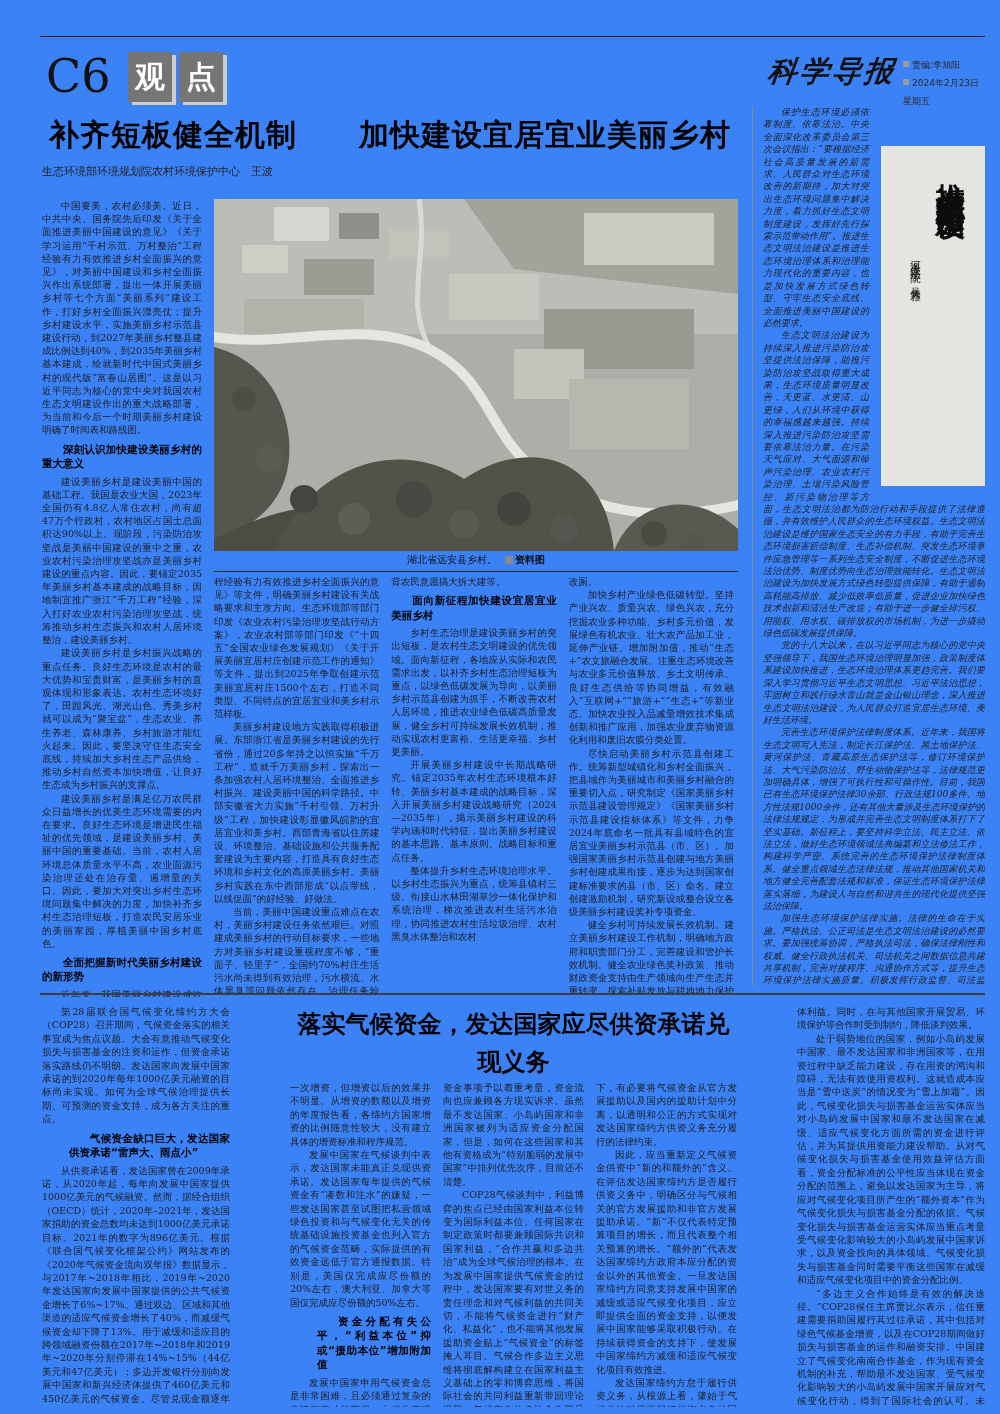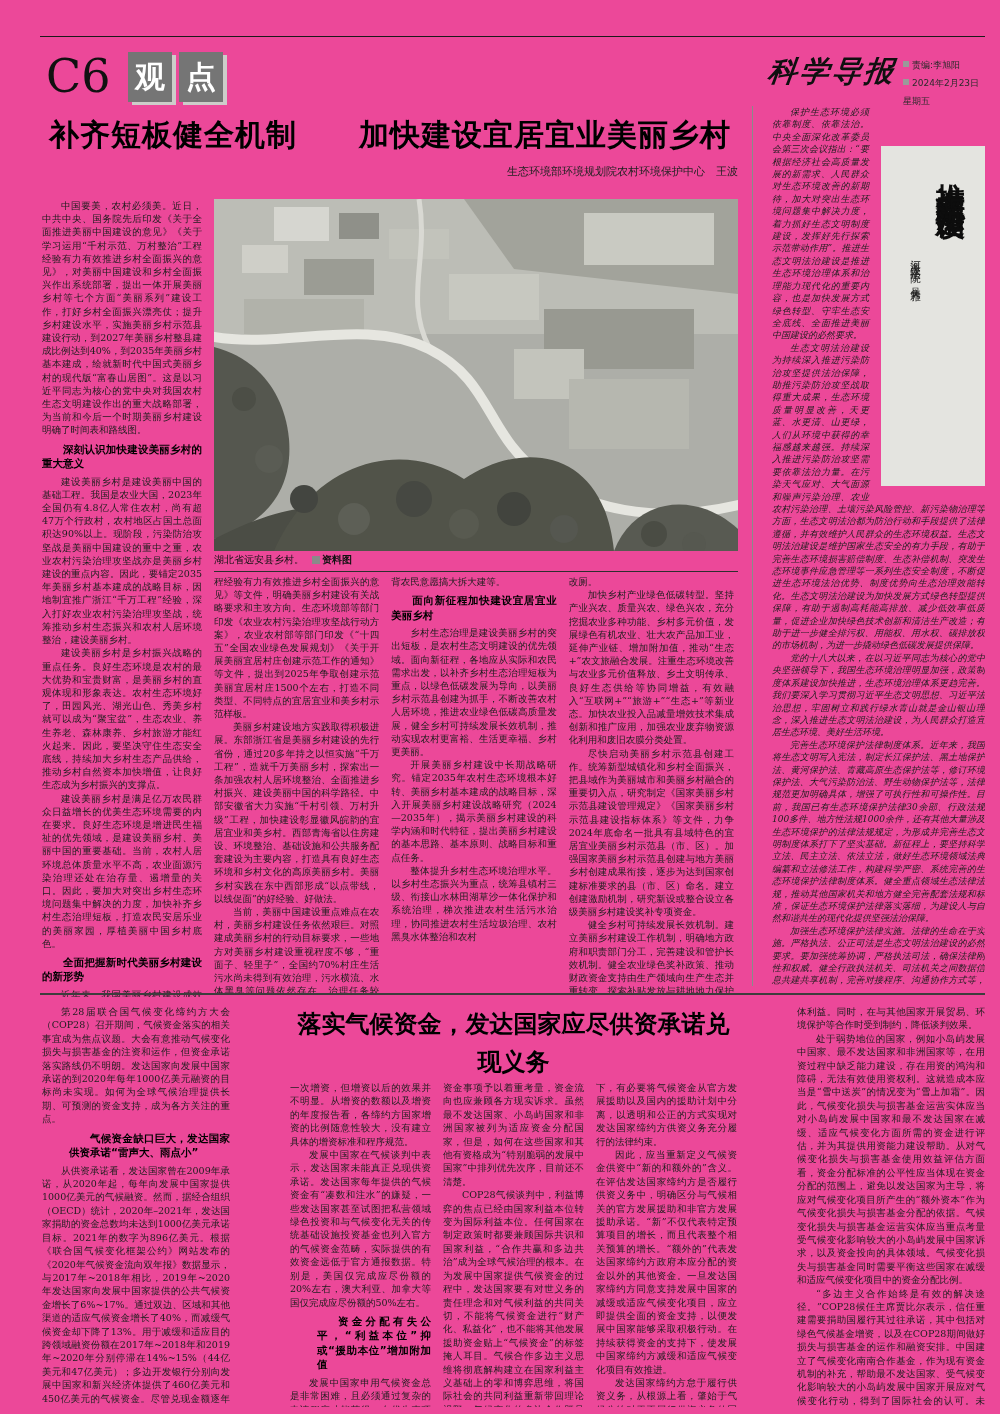--- a/index.html
+++ b/index.html
@@ -1,51 +1,51 @@
 <!DOCTYPE html>
 <html><head>
 <meta charset="utf-8">
 <style>
   html,body{margin:0;padding:0;background:#e9e9e6;}
-  .page{position:relative;width:1000px;height:1414px;background:#ec4899;color:#1d1d1d;
+  .page{position:relative;width:1000px;height:1414px;background:#3b82f6;color:#1d1d1d;
         font-family:"DejaVu Serif",serif;overflow:hidden;}
   
   .top-rule{position:absolute;left:40px;top:36px;width:945px;border-top:1.5px solid #1a1a1a;}
   .pageno{position:absolute;left:46px;top:48px;font-family:"DejaVu Serif",serif;font-size:46px;line-height:56px;color:#111;}
   .badges{position:absolute;left:128px;top:52px;display:flex;gap:7px;}
   .badge{width:44px;height:50px;background:#757575;color:#fff;display:flex;align-items:center;justify-content:center;
          font-family:"DejaVu Sans",sans-serif;font-size:30px;font-weight:bold;box-shadow:4px 3px 0 #cdcdca;}
   .masthead{position:absolute;left:768px;top:52px;font-family:"DejaVu Serif",serif;font-style:italic;font-weight:bold;
             font-size:29px;letter-spacing:3px;transform:skewX(-7deg);color:#101010;}
   .pubinfo{position:absolute;left:903px;top:56px;width:92px;font-family:"DejaVu Sans",sans-serif;font-size:9px;line-height:18px;color:#2a2a2a;}
   .sq{display:inline-block;width:6px;height:6px;background:#9a9a9a;margin-right:3px;vertical-align:1px;}
   
   .headline{position:absolute;left:42px;top:114px;width:696px;text-align:center;
             font-family:"DejaVu Sans",sans-serif;font-weight:bold;font-size:30px;line-height:42px;letter-spacing:1px;color:#000;}
-  .byline{position:absolute;left:42px;top:164px;width:696px;text-align:right;
+  .byline{position:absolute;left:42px;top:164px;width:696px;text-align:left;
           font-family:"DejaVu Sans",sans-serif;font-size:11px;color:#222;}
   .main-body{position:absolute;left:42px;top:199px;width:696px;height:798px;display:flex;}
   .mcol{width:160px;height:798px;overflow:hidden;margin-right:12px;}
   .main-right{flex:1;display:flex;flex-direction:column;}
   .photo{width:524px;height:352px;background:#b0b1ab;}
   .photo svg{display:block;width:100%;height:100%;}
-  .caption{height:20px;line-height:18px;text-align:left;font-size:10px;color:#111;
+  .caption{height:20px;line-height:18px;text-align:center;font-size:10px;color:#111;
            border-bottom:1px solid #2e2e2e;margin-bottom:3px;}
   .caption .credit{font-weight:bold;}
   .sq2{display:inline-block;width:8px;height:8px;background:#8a8a8a;margin:0 2px 0 8px;vertical-align:-1px;}
   .cols3{height:420px;overflow:hidden;display:flex;}
   .c3{flex:1;overflow:hidden;margin-right:12px;}
   .c3:last-child{margin-right:4px;}
   .para{font-size:9.5px;line-height:13.2px;text-align:justify;text-indent:2em;margin:0;}
   .para.noind{text-indent:0;}
   .subhead{font-family:"DejaVu Sans",sans-serif;font-weight:bold;font-size:10.5px;line-height:14.5px;
            text-indent:2em;margin:5px 0 4px;text-align:justify;color:#000;}
   
   .sidebar{position:absolute;left:752px;top:106px;width:233px;height:880px;border-left:1px solid #8a8a8a;
-           padding-left:19px;box-sizing:border-box;overflow:hidden;}
+           padding-left:10px;box-sizing:border-box;overflow:hidden;}
   .sb-box{float:right;width:104px;height:340px;margin:40px 0 14px 12px;background:#e4e4e0;position:relative;}
   .sb-title{position:absolute;top:14px;right:14px;writing-mode:vertical-rl;
             font-family:"DejaVu Sans",sans-serif;font-weight:bold;font-size:29px;letter-spacing:3px;color:#0d0d0d;}
   .sb-author{position:absolute;top:106px;right:62px;writing-mode:vertical-rl;
              font-size:10.5px;letter-spacing:2px;color:#222;}
   .sidebar .para{font-style:italic;font-size:9px;line-height:12.4px;}
   
   .bottom-rule{position:absolute;left:40px;top:993px;width:945px;border-top:2px solid #3d3d3d;}
   .bottom{position:absolute;left:42px;top:1005px;width:943px;height:402px;display:flex;gap:48px;}
   .bcol{width:188px;height:402px;overflow:hidden;margin-right:12px;}

